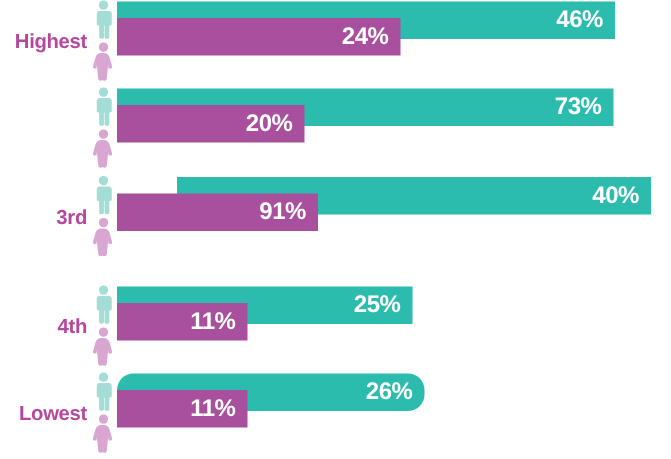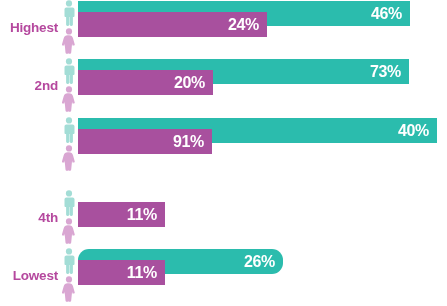--- a/index.html
+++ b/index.html
@@ -102,67 +102,70 @@
         <svg width="14" height="26" viewBox="0 0 14 26" aria-hidden="true">
           <circle cx="7" cy="3.4" r="3.1" fill="#d9a6d2"></circle>
           <path d="M7 7.3c2.2 0 3.5 1.1 4 2.9l1.7 6c.2.8-.2 1.4-1 1.4h-1.3l-.3-2.1-.9 8.9c-.1.9-.6 1.4-1.4 1.4h-.3c-.8 0-1.3-.5-1.3-1.3v-5.3H6.5v5.3c0 .8-.5 1.3-1.3 1.3h-.3c-.8 0-1.3-.5-1.4-1.4l-.9-8.9-.3 2.1H1c-.8 0-1.2-.6-1-1.4l1.7-6c.5-1.8 1.8-2.9 4-2.9z" fill="#d9a6d2"></path>
         </svg>
       </div>
       <div class="bar-row female" style="width: 189px;">
         <span class="bar-value">24%</span>
       </div>
     </div>
     <div class="group" style="top: 58px;">
-      <div class="cat-label">2nd</div>
       <div class="icon-cell male">
         <svg width="14" height="26" viewBox="0 0 14 26" aria-hidden="true">
           <circle cx="7" cy="3.4" r="3.1" fill="#a3ddd6"></circle>
           <path d="M3.4 7.4h7.2c1.1 0 1.9.8 1.9 1.9v6.6c0 .6-.5 1.1-1.1 1.1h-.5v7.6c0 .7-.6 1.3-1.3 1.3h-.6c-.7 0-1.3-.6-1.3-1.3v-7.6H7.3v7.6c0 .7-.6 1.3-1.3 1.3h-.6c-.7 0-1.3-.6-1.3-1.3v-7.6h-.5c-.6 0-1.1-.5-1.1-1.1V9.3c0-1.1.8-1.9 1.9-1.9z" fill="#a3ddd6"></path>
         </svg>
       </div>
       <div class="bar-row male" style="width: 331px;">
         <span class="bar-value">73%</span>
       </div>
       <div class="icon-cell female">
         <svg width="14" height="26" viewBox="0 0 14 26" aria-hidden="true">
           <circle cx="7" cy="3.4" r="3.1" fill="#d9a6d2"></circle>
           <path d="M7 7.3c2.2 0 3.5 1.1 4 2.9l1.7 6c.2.8-.2 1.4-1 1.4h-1.3l-.3-2.1-.9 8.9c-.1.9-.6 1.4-1.4 1.4h-.3c-.8 0-1.3-.5-1.3-1.3v-5.3H6.5v5.3c0 .8-.5 1.3-1.3 1.3h-.3c-.8 0-1.3-.5-1.4-1.4l-.9-8.9-.3 2.1H1c-.8 0-1.2-.6-1-1.4l1.7-6c.5-1.8 1.8-2.9 4-2.9z" fill="#d9a6d2"></path>
         </svg>
       </div>
-      <div class="bar-row female" style="width: 135px;">
+      <div class="bar-row female" style="width: 125px;">
         <span class="bar-value">20%</span>
       </div>
     </div>
     <div class="group" style="top: 117px;">
+      <div class="cat-label">3rd</div>
       <div class="icon-cell male">
         <svg width="14" height="26" viewBox="0 0 14 26" aria-hidden="true">
           <circle cx="7" cy="3.4" r="3.1" fill="#a3ddd6"></circle>
           <path d="M3.4 7.4h7.2c1.1 0 1.9.8 1.9 1.9v6.6c0 .6-.5 1.1-1.1 1.1h-.5v7.6c0 .7-.6 1.3-1.3 1.3h-.6c-.7 0-1.3-.6-1.3-1.3v-7.6H7.3v7.6c0 .7-.6 1.3-1.3 1.3h-.6c-.7 0-1.3-.6-1.3-1.3v-7.6h-.5c-.6 0-1.1-.5-1.1-1.1V9.3c0-1.1.8-1.9 1.9-1.9z" fill="#a3ddd6"></path>
         </svg>
       </div>
-      <div class="bar-row male" style="width: 359px;">
+      <div class="bar-row male" style="width: 316px; margin-left: 40px;">
         <span class="bar-value">40%</span>
       </div>
       <div class="icon-cell female">
         <svg width="14" height="26" viewBox="0 0 14 26" aria-hidden="true">
           <circle cx="7" cy="3.4" r="3.1" fill="#d9a6d2"></circle>
           <path d="M7 7.3c2.2 0 3.5 1.1 4 2.9l1.7 6c.2.8-.2 1.4-1 1.4h-1.3l-.3-2.1-.9 8.9c-.1.9-.6 1.4-1.4 1.4h-.3c-.8 0-1.3-.5-1.3-1.3v-5.3H6.5v5.3c0 .8-.5 1.3-1.3 1.3h-.3c-.8 0-1.3-.5-1.4-1.4l-.9-8.9-.3 2.1H1c-.8 0-1.2-.6-1-1.4l1.7-6c.5-1.8 1.8-2.9 4-2.9z" fill="#d9a6d2"></path>
         </svg>
       </div>
       <div class="bar-row female" style="width: 134px;">
         <span class="bar-value">91%</span>
       </div>
     </div>
     <div class="group" style="top: 190px;">
       <div class="cat-label">4th</div>
       <div class="icon-cell male">
         <svg width="14" height="26" viewBox="0 0 14 26" aria-hidden="true">
           <circle cx="7" cy="3.4" r="3.1" fill="#a3ddd6"></circle>
           <path d="M3.4 7.4h7.2c1.1 0 1.9.8 1.9 1.9v6.6c0 .6-.5 1.1-1.1 1.1h-.5v7.6c0 .7-.6 1.3-1.3 1.3h-.6c-.7 0-1.3-.6-1.3-1.3v-7.6H7.3v7.6c0 .7-.6 1.3-1.3 1.3h-.6c-.7 0-1.3-.6-1.3-1.3v-7.6h-.5c-.6 0-1.1-.5-1.1-1.1V9.3c0-1.1.8-1.9 1.9-1.9z" fill="#a3ddd6"></path>
         </svg>
+      </div>
+      <div class="bar-row male" style="width: 197px;">
+        <span class="bar-value">25%</span>
       </div>
       <div class="icon-cell female">
         <svg width="14" height="26" viewBox="0 0 14 26" aria-hidden="true">
           <circle cx="7" cy="3.4" r="3.1" fill="#d9a6d2"></circle>
           <path d="M7 7.3c2.2 0 3.5 1.1 4 2.9l1.7 6c.2.8-.2 1.4-1 1.4h-1.3l-.3-2.1-.9 8.9c-.1.9-.6 1.4-1.4 1.4h-.3c-.8 0-1.3-.5-1.3-1.3v-5.3H6.5v5.3c0 .8-.5 1.3-1.3 1.3h-.3c-.8 0-1.3-.5-1.4-1.4l-.9-8.9-.3 2.1H1c-.8 0-1.2-.6-1-1.4l1.7-6c.5-1.8 1.8-2.9 4-2.9z" fill="#d9a6d2"></path>
         </svg>
       </div>
       <div class="bar-row female" style="width: 87px;">
         <span class="bar-value">11%</span>
       </div>

